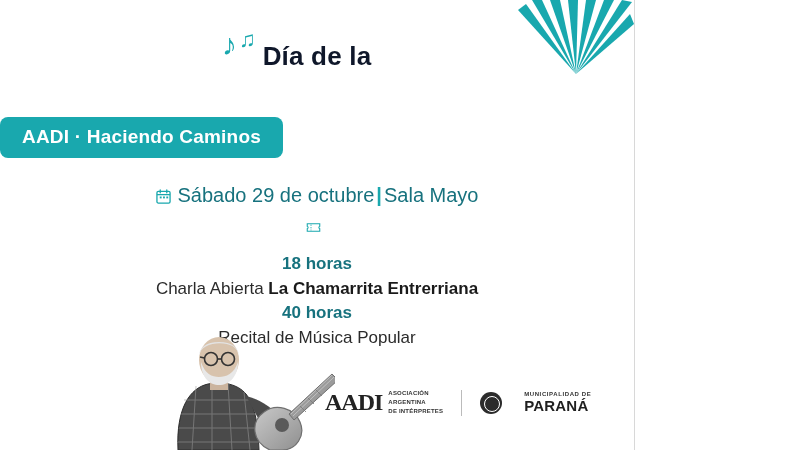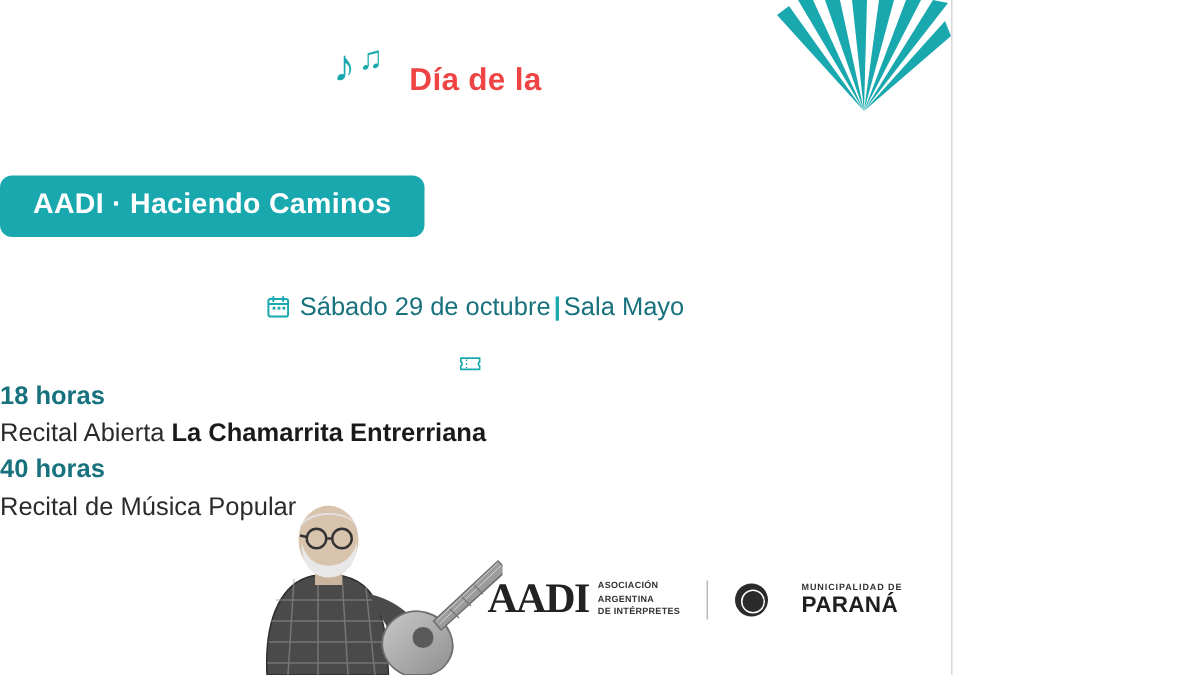--- a/index.html
+++ b/index.html
@@ -61,22 +61,22 @@
 
   
   .titles {
     position: absolute;
     left: 0;
     right: 166px;
     top: 42px;
     text-align: center;
   }
   .title-small {
-    color: #ef4444;
-    font-size: 21px;
+    color: #0f172a;
+    font-size: 26px;
     font-weight: bold;
     letter-spacing: 0.2px;
     line-height: 1.1;
   }
   .title-big {
     color: #17727e;
     font-size: 38px;
     font-weight: bold;
     letter-spacing: -0.2px;
     line-height: 1.2;
@@ -105,46 +105,45 @@
   
   .info {
     position: absolute;
     left: 0;
     right: 166px;
     top: 180px;
     text-align: center;
     color: #17727e;
   }
   .info-line {
-    font-size: 17px;
+    font-size: 20px;
     line-height: 1.55;
     color: #17727e;
     white-space: nowrap;
-    margin-top: 12px;
   }
   .info-line .sep {
     color: #19a8ae;
     font-weight: bold;
     padding: 0 2px;
   }
   .inline-icon {
     display: inline-block;
     vertical-align: -2px;
     margin-right: 7px;
     color: #19a8ae;
   }
   .inline-icon svg { display: block; }
 
   
   .schedule {
     position: absolute;
     left: 0;
     right: 166px;
     top: 252px;
-    text-align: left;
+    text-align: center;
   }
   .hour {
     color: #17727e;
     font-size: 17px;
     font-weight: bold;
     line-height: 1.45;
   }
   .desc {
     color: #2b2b2b;
     font-size: 17px;
@@ -169,21 +168,21 @@
     display: flex;
     align-items: center;
     gap: 18px;
   }
   .logo-aadi {
     display: flex;
     align-items: center;
     gap: 6px;
   }
   .logo-aadi .mark {
-    font-size: 28px;
+    font-size: 24px;
     font-weight: bold;
     color: #222222;
     letter-spacing: -1px;
     font-family: "Liberation Serif", serif;
   }
   .logo-aadi .mark-lines {
     font-size: 6px;
     line-height: 1.45;
     color: #333333;
     font-weight: bold;
@@ -285,21 +284,21 @@
         <svg width="15" height="15" viewBox="0 0 18 14" xmlns="http://www.w3.org/2000/svg">
           <path d="M1.5 2.5h15v3a1.6 1.6 0 0 0 0 3v3h-15v-3a1.6 1.6 0 0 0 0-3z" fill="none" stroke="#19a8ae" stroke-width="1.3"></path>
           <line x1="6" y1="3.5" x2="6" y2="10.5" stroke="#19a8ae" stroke-width="1.1" stroke-dasharray="1.5 1.5"></line>
         </svg>
       </span>
     </div>
   </div>
 
   <div class="schedule">
     <div class="hour">18 horas</div>
-    <div class="desc"><span>Recital Abierta </span><b>La Chamarrita Entrerriana</b></div>
+    <div class="desc"><span>Charla Abierta </span><b>La Chamarrita Entrerriana</b></div>
     <div class="hour">40 horas</div>
     <div class="desc"><span>Recital de Música Popular</span></div>
   </div>
 
   <div class="musician">
     <svg width="175" height="120" viewBox="0 0 175 120" xmlns="http://www.w3.org/2000/svg">
       <defs>
         <linearGradient id="gtr" x1="0" y1="0" x2="1" y2="1">
           <stop offset="0%" stop-color="#c9c9c9"></stop>
           <stop offset="100%" stop-color="#8f8f8f"></stop>

